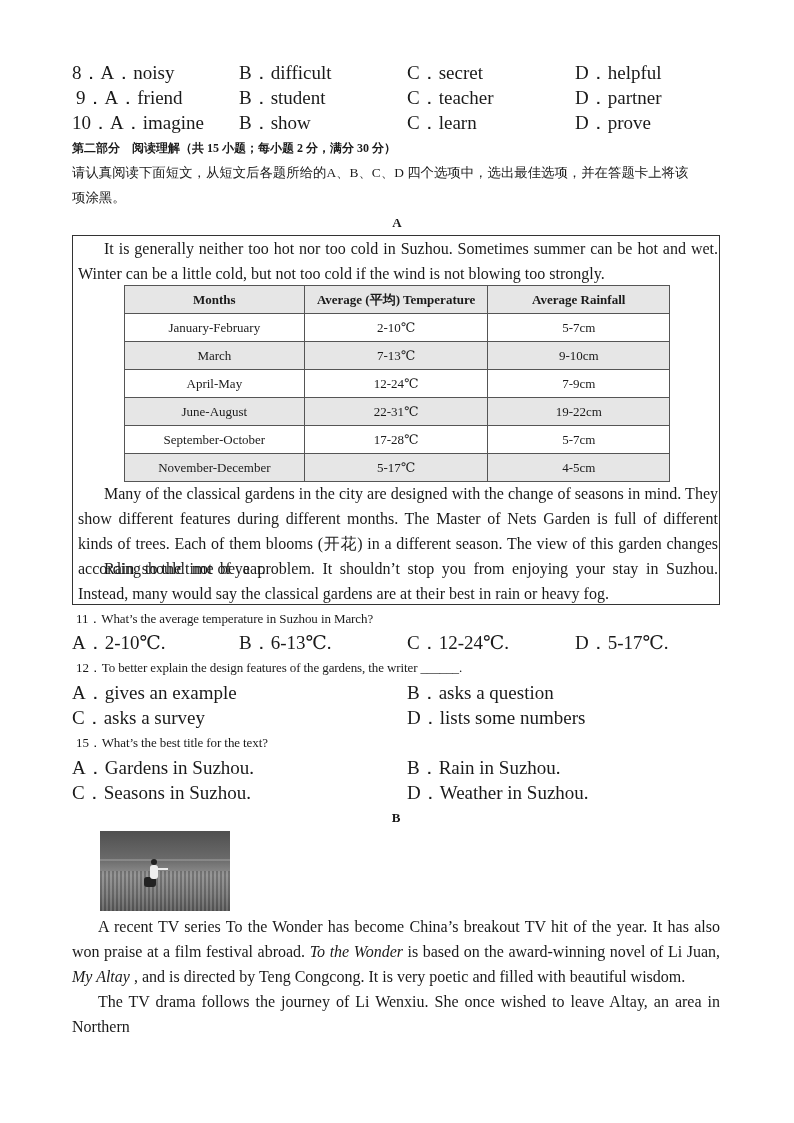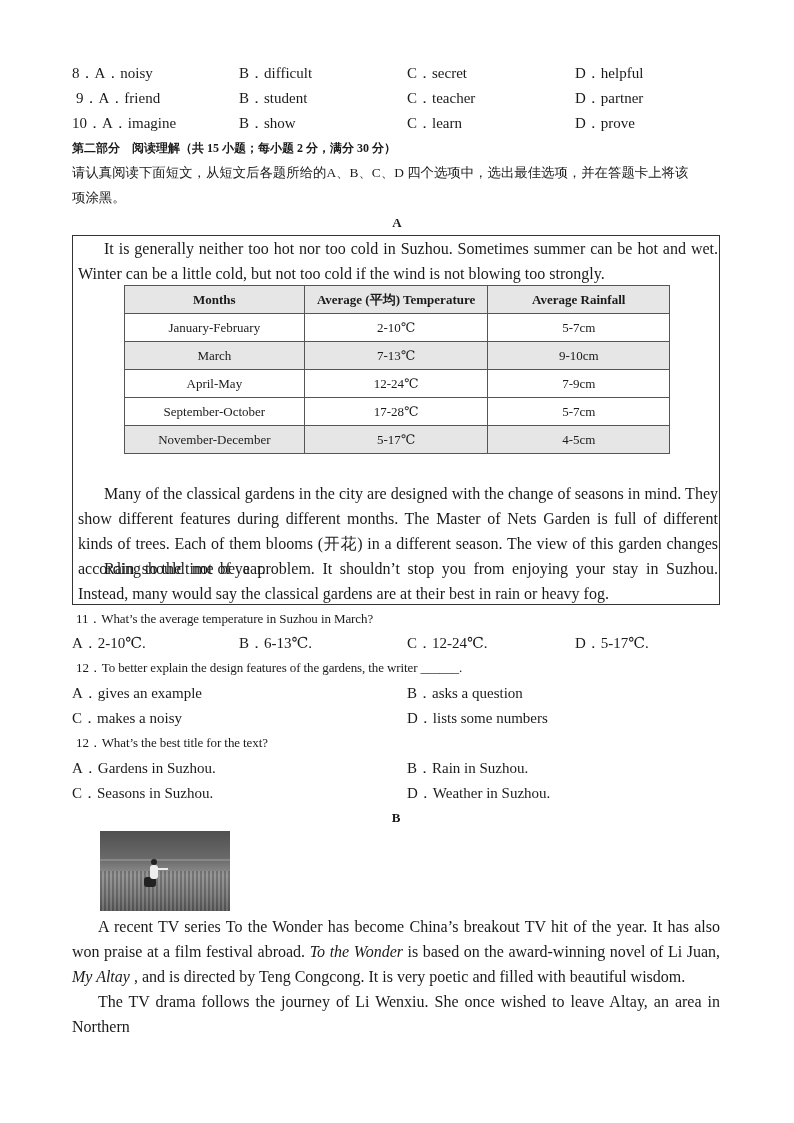--- a/index.html
+++ b/index.html
@@ -18,21 +18,21 @@
     }
     .line {
       position: absolute;
       left: 76px;
       height: 18px;
       line-height: 18px;
       white-space: nowrap;
       font-size: 13px;
       letter-spacing: -0.1px;
     }
-    .opt-row { position: absolute; left: 72px; width: 660px; height: 18px; line-height: 18px; font-size: 15px; }
+    .opt-row { position: absolute; left: 72px; width: 660px; height: 18px; line-height: 18px; font-size: 19px; }
     .opt-row span { position: absolute; top: 0; white-space: nowrap; }
     .section-heading {
       position: absolute; left: 72px; top: 139px; font-weight: bold; font-size: 12px; line-height: 18px; white-space: nowrap;
     }
     .instr { position: absolute; left: 72px; font-size: 13.4px; line-height: 18px; white-space: nowrap; }
     .passage-label {
       position: absolute; font-weight: bold; font-size: 13px; line-height: 16px; text-align: center; width: 40px;
     }
     .box {
       position: absolute;
@@ -144,20 +144,25 @@
   <tr class="shade">
     <td>March</td>
     <td>7-13℃</td>
     <td>9-10cm</td>
   </tr>
   <tr>
     <td>April-May</td>
     <td>12-24℃</td>
     <td>7-9cm</td>
   </tr>
+  <tr class="shade">
+    <td>June-August</td>
+    <td>22-31℃</td>
+    <td>19-22cm</td>
+  </tr>
   <tr>
     <td>September-October</td>
     <td>17-28℃</td>
     <td>5-7cm</td>
   </tr>
   <tr class="shade">
     <td>November-December</td>
     <td>5-17℃</td>
     <td>4-5cm</td>
   </tr>
@@ -174,25 +179,25 @@
   <span style="left:335px;">C．12-24℃.</span>
   <span style="left:503px;">D．5-17℃.</span>
 </div>
 
 <div class="line" style="top:659px;">12．To better explain the design features of the gardens, the writer ______.</div>
 <div class="opt-row" style="top:684px;">
   <span style="left:0;">A．gives an example</span>
   <span style="left:335px;">B．asks a question</span>
 </div>
 <div class="opt-row" style="top:709px;">
-  <span style="left:0;">C．makes a noisy</span>
+  <span style="left:0;">C．asks a survey</span>
   <span style="left:335px;">D．lists some numbers</span>
 </div>
 
-<div class="line" style="top:734px;">12．What’s the best title for the text?</div>
+<div class="line" style="top:734px;">15．What’s the best title for the text?</div>
 <div class="opt-row" style="top:759px;">
   <span style="left:0;">A．Gardens in Suzhou.</span>
   <span style="left:335px;">B．Rain in Suzhou.</span>
 </div>
 <div class="opt-row" style="top:784px;">
   <span style="left:0;">C．Seasons in Suzhou.</span>
   <span style="left:335px;">D．Weather in Suzhou.</span>
 </div>
 
 <div class="passage-label" style="left:376px; top:810px;">B</div>

